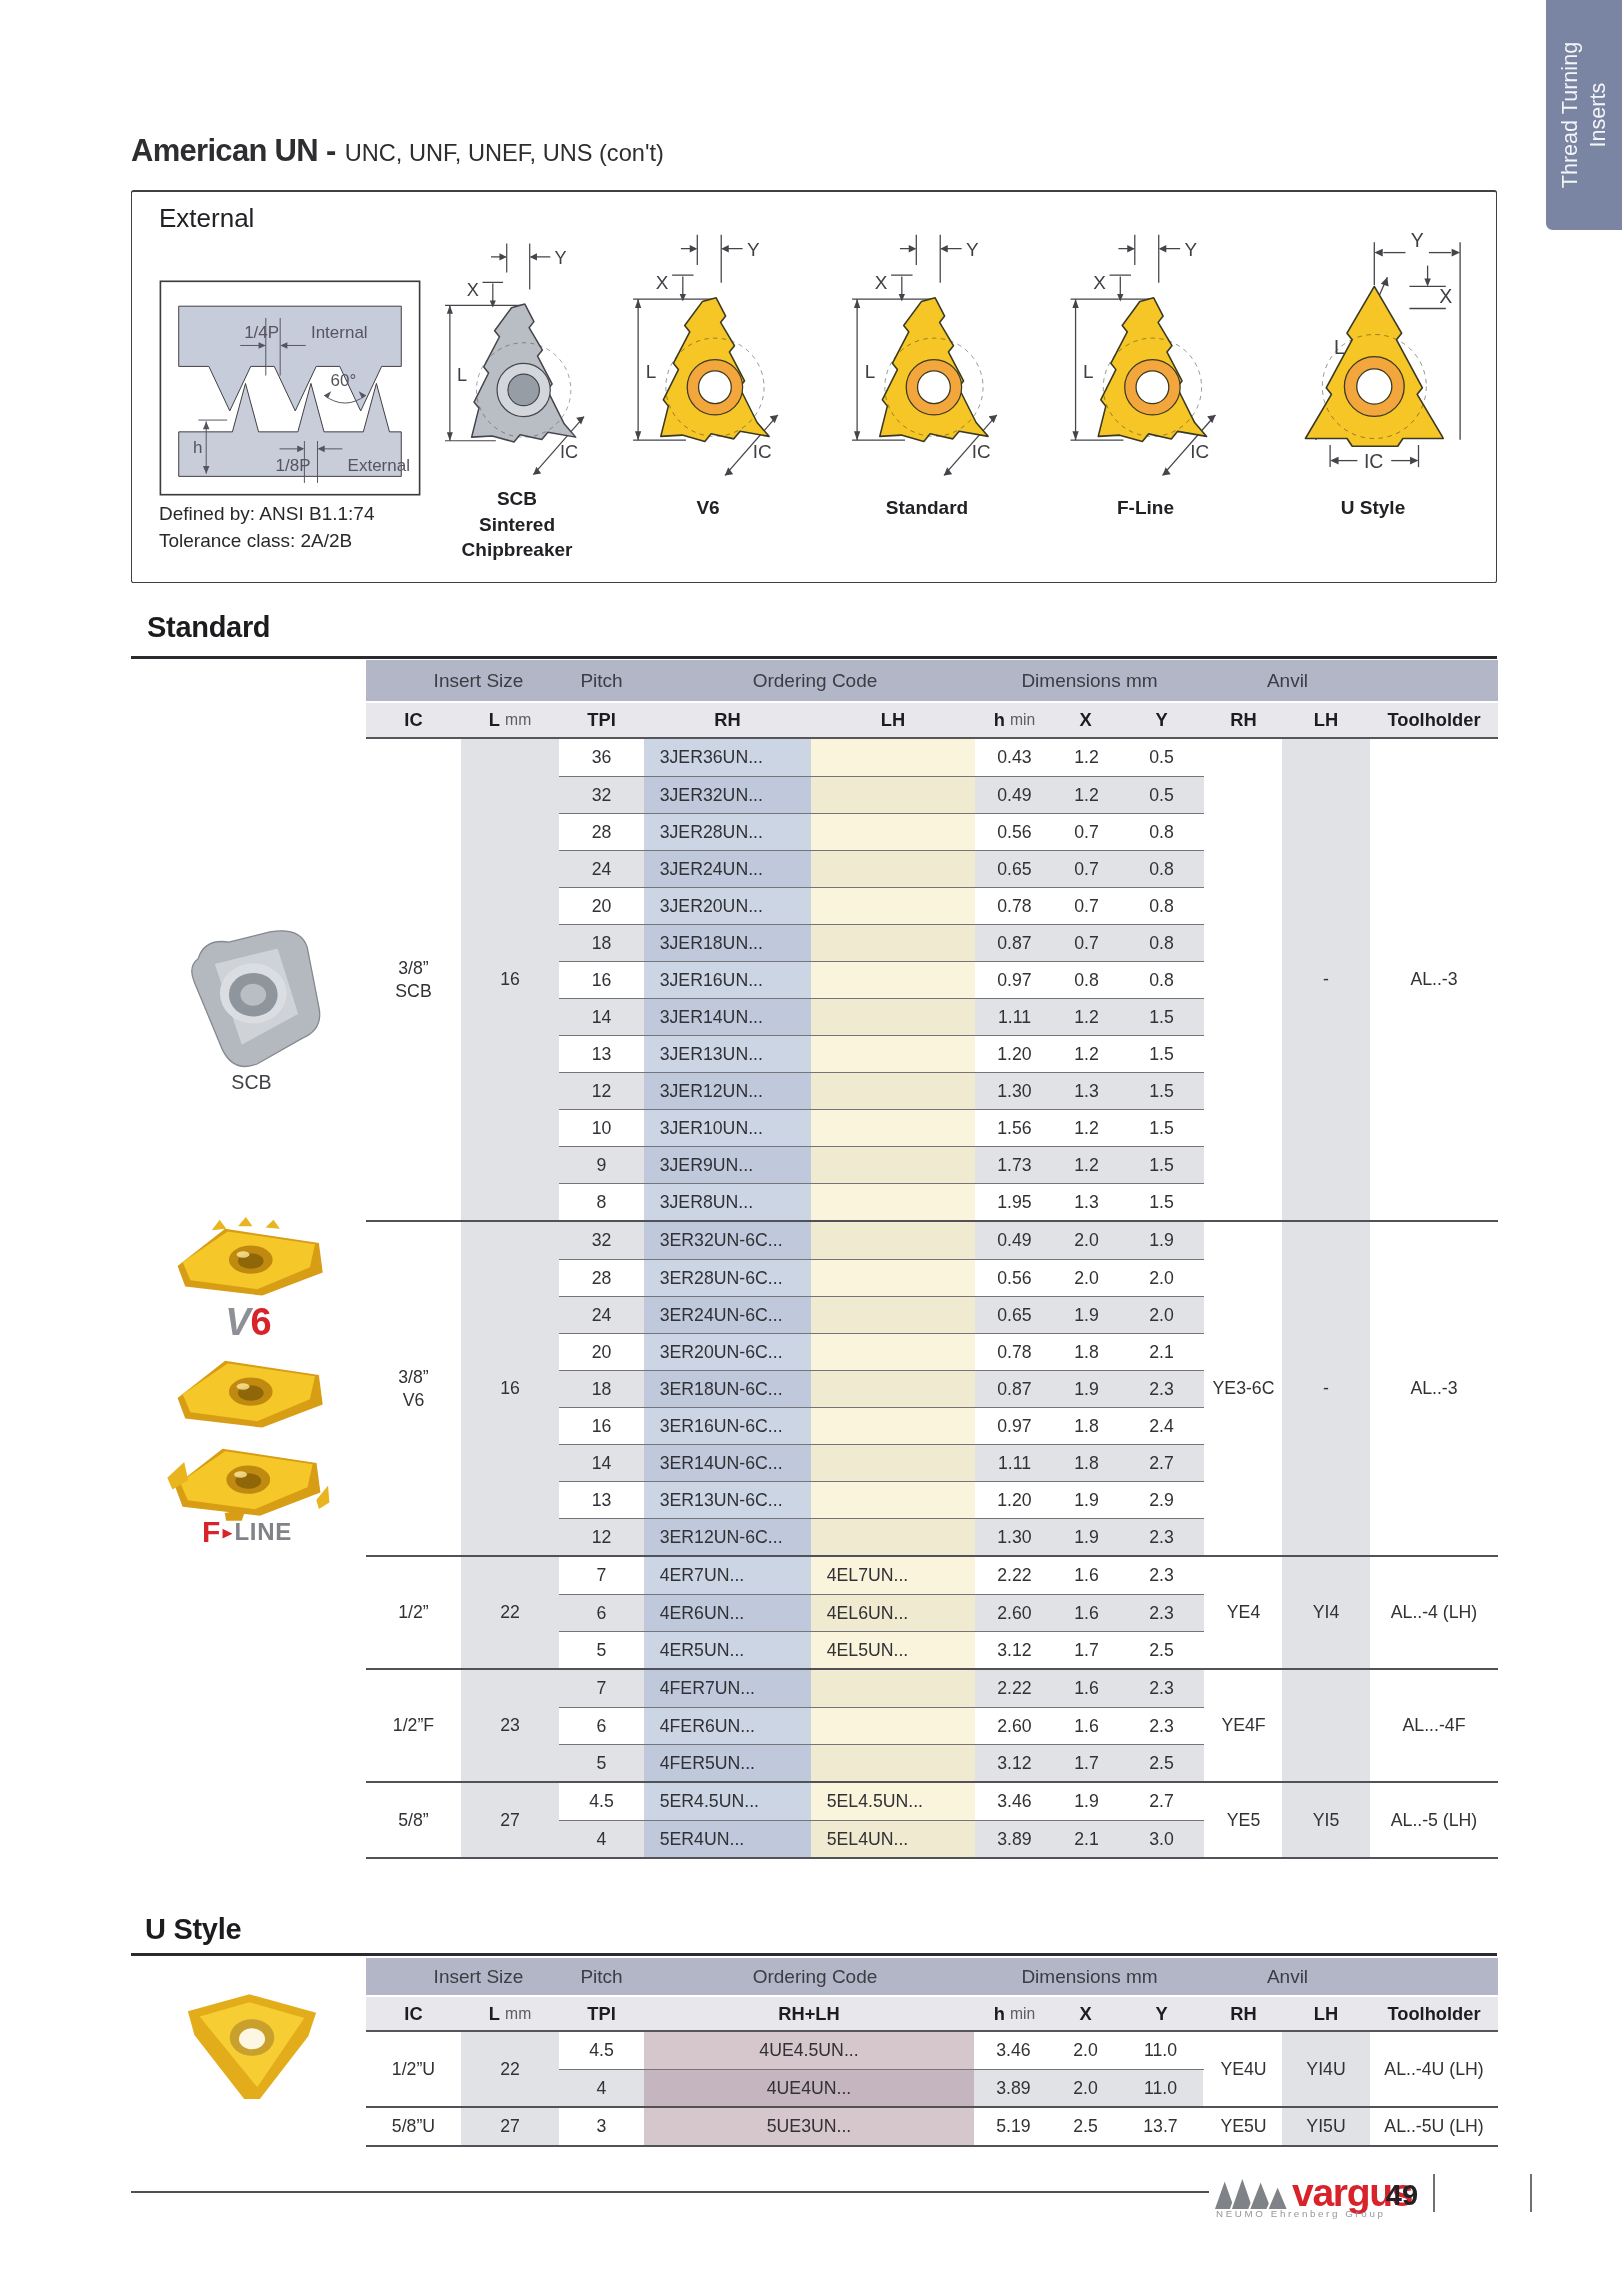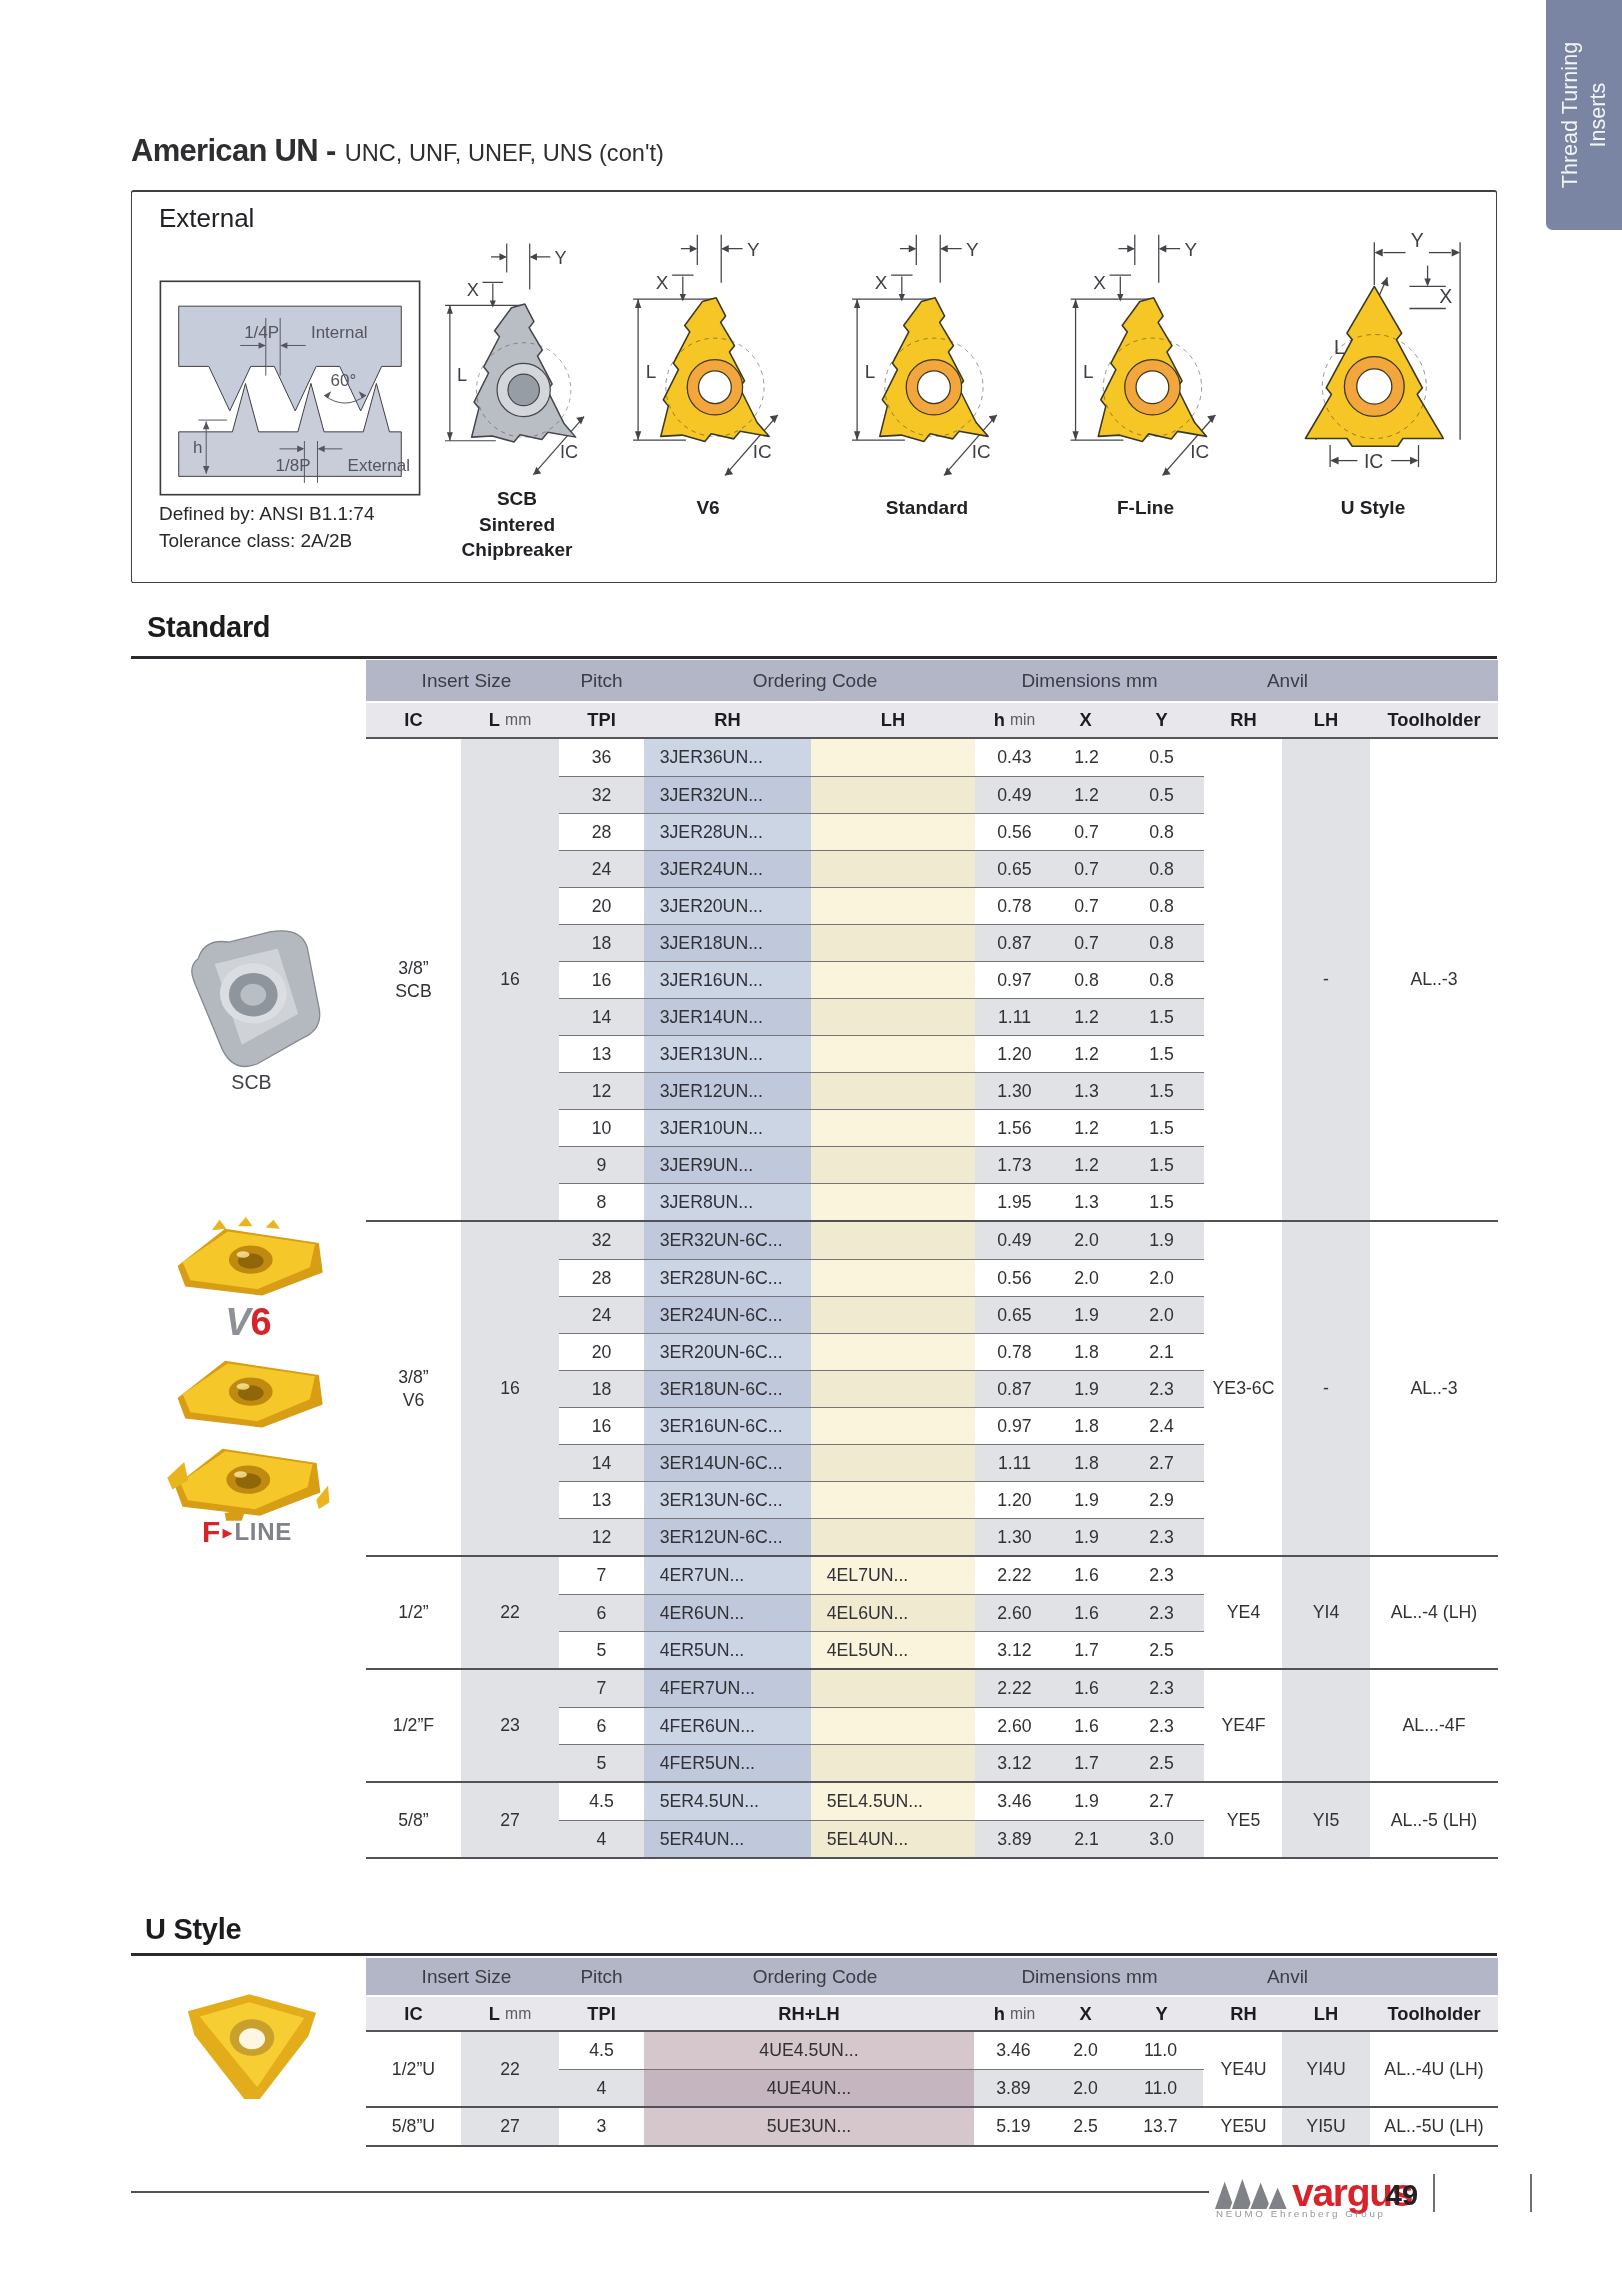--- a/index.html
+++ b/index.html
@@ -37,21 +37,21 @@
 
   
   .sec-title{font-size:29px;font-weight:800;color:#1c1c1f;letter-spacing:-0.3px;}
   .rule{background:#2b2b2f;height:3.3px;width:1366px;left:131px;}
 
   
   .tbl{width:1132px;}
   .band1{position:absolute;left:0;top:0;width:1132px;height:41px;background:#b2b6c7;}
   .gh{position:absolute;top:0;height:100%;display:flex;align-items:center;justify-content:center;
       font-size:19px;color:#3c3c44;}
-  .gh-is{left:4px;width:193px;} .gh-p{left:193px;width:85px;} .gh-oc{left:284px;width:330px;}
+  .gh-is{left:16px;width:193px;} .gh-p{left:193px;width:85px;} .gh-oc{left:284px;width:330px;}
   .gh-dm{left:609px;width:229px;} .gh-an{left:838px;width:167px;}
   .band2{position:absolute;left:0;width:1132px;background:#e8e8ec;border-bottom:2px solid #55555a;box-sizing:content-box;}
   .std .band2{top:43px;height:34px;} .u .band1{height:37px;} .u .band2{top:39px;height:33px;}
   .ch{position:absolute;top:0;height:100%;display:flex;align-items:center;justify-content:center;
       font-weight:700;font-size:18.3px;color:#1d1d20;gap:5.2px;}
   .ch .unit{font-weight:400;font-size:15.7px;color:#5c5c63;}
   .ch-ic{left:0;width:95px;} .ch-l{left:95px;width:98px;} .ch-tpi{left:193px;width:85px;}
   .ch-rh{left:278px;width:167px;} .ch-lh{left:445px;width:164px;} .ch-rhlh{left:278px;width:330px;}
   .ch-h{left:609px;width:79px;} .ch-x{left:687px;width:65px;} .ch-y{left:753px;width:85px;}
   .ch-arh{left:838px;width:79px;} .ch-alh{left:916px;width:88px;} .ch-tool{left:1004px;width:128px;}

